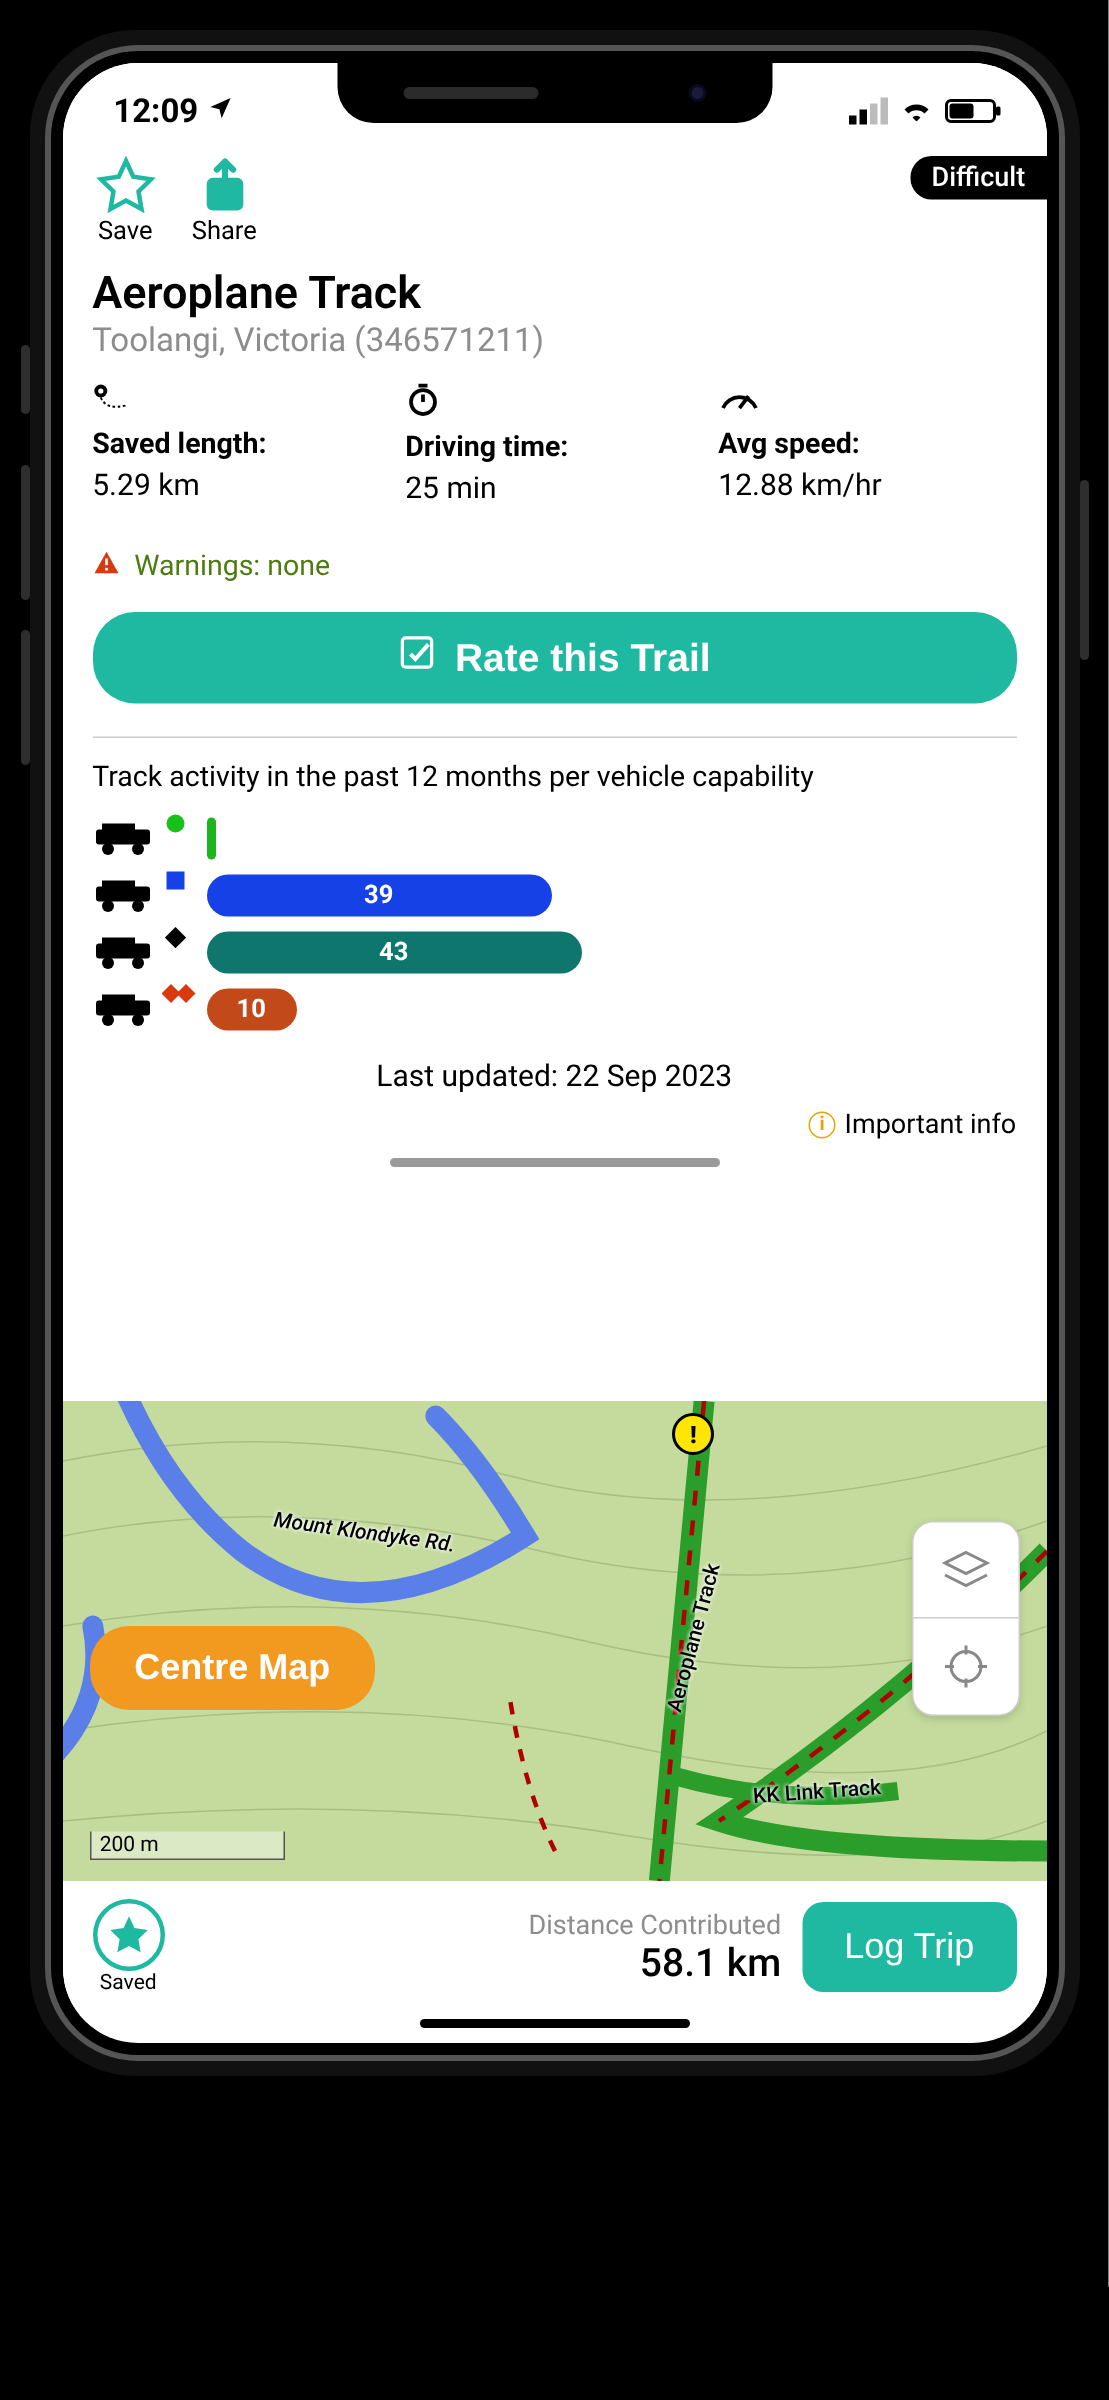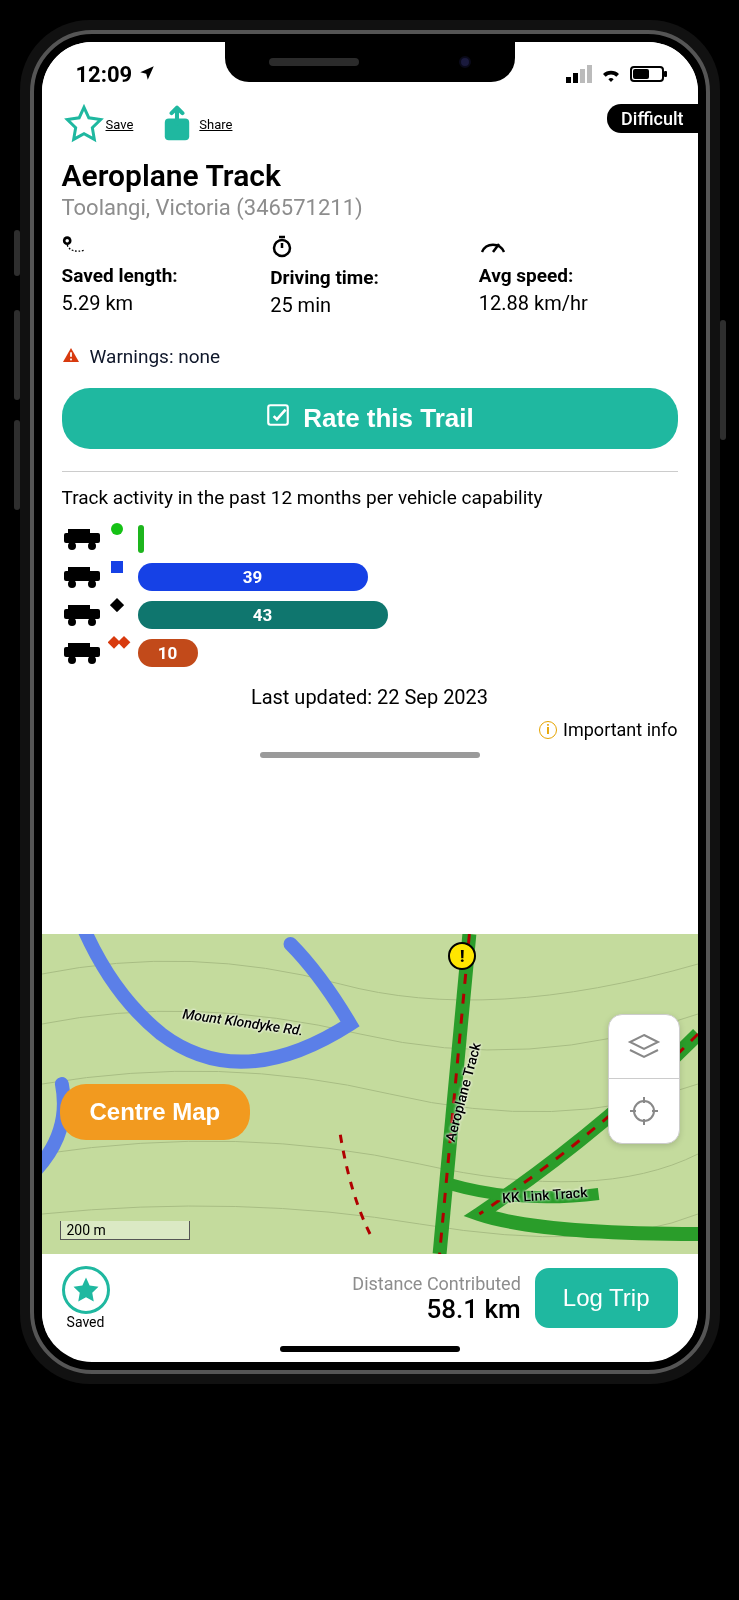--- a/index.html
+++ b/index.html
@@ -74,35 +74,35 @@
   .batt .fill { position:absolute; left:1px; top:1px; bottom:1px; width:55%; background:#000; border-radius:2px;}
   
   .card {
     flex:1;
     background:#fff;
     padding: 8px 20px 10px 20px;
     position:relative;
   }
   .top-actions { display:flex; align-items:flex-start; justify-content:space-between; }
   .action-row { display:flex; gap:22px; }
-  .action { display:flex; align-items:center; font-size:13px;text-decoration:underline; }
+  .action { display:flex; flex-direction:column; align-items:center; font-size:17px; }
   .action .ic { width:44px; height:40px; display:flex; align-items:center; justify-content:center; }
   .badge-diff {
     background:#000; color:#fff; border-radius:14px 14px 14px 14px;
     padding:4px 14px; font-size:18px; font-weight:500;
     position: relative; right:-20px;
     border-top-right-radius:0; border-bottom-right-radius:0;
   }
   h1.title { font-size:30px; font-weight:600; margin-top:14px; }
   .subtitle { color:#8d8d8d; font-size:22px; margin-top:2px; }
   .stats { display:flex; gap:10px; margin-top:14px; }
   .stat { flex:1; }
   .stat .label { font-weight:700; font-size:19px; margin-top:4px;}
   .stat .value { font-size:20px; margin-top:4px;}
-  .warnings { color:#0f172a; font-size:19px; margin-top:28px; display:flex; align-items:center; gap:10px;}
+  .warnings { color:#4d7c0f; font-size:19px; margin-top:28px; display:flex; align-items:center; gap:10px;}
   .rate-btn {
     margin-top:20px; width:100%; background:#1fb8a0; color:#fff;
     border:none; border-radius:28px; padding:14px 0; font-size:26px; font-weight:600;
     display:flex; align-items:center; justify-content:center; gap:12px;
   }
   hr.sep { border:none; border-top:1px solid #ccc; margin:22px 0 14px 0; }
   .activity-title { font-size:19px; }
   .activity { margin-top:16px; display:flex; flex-direction:column; gap:10px; }
   .act-row { display:flex; align-items:center; gap:20px; }
   .act-row .veh { width:56px; display:flex; align-items:center; position:relative;}

